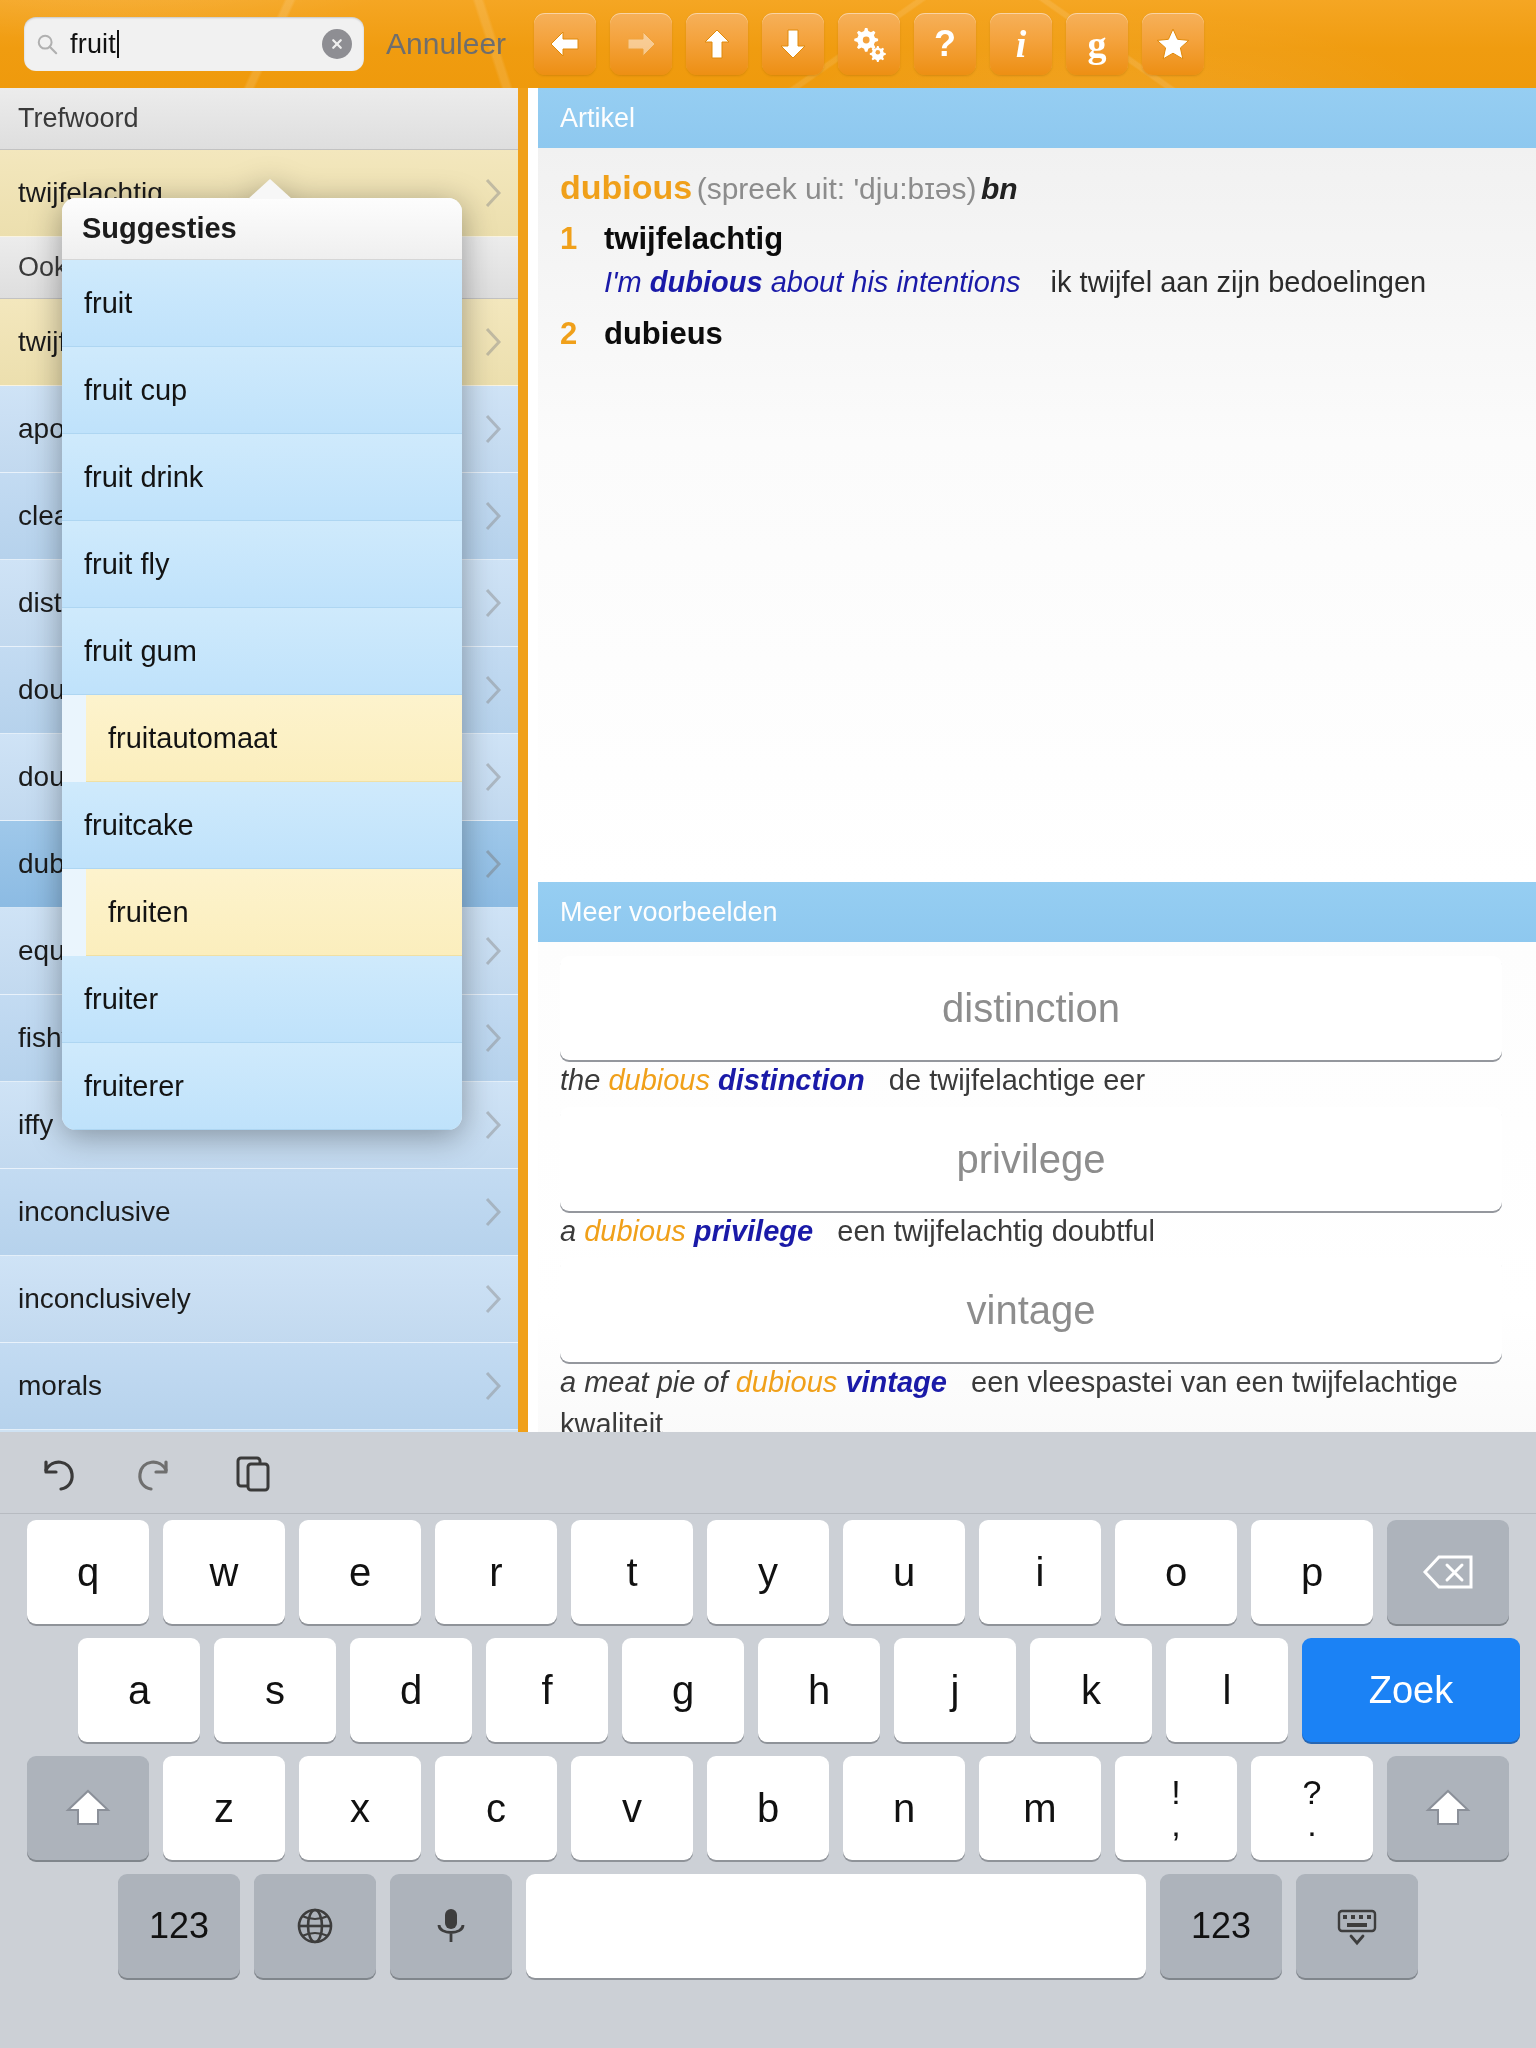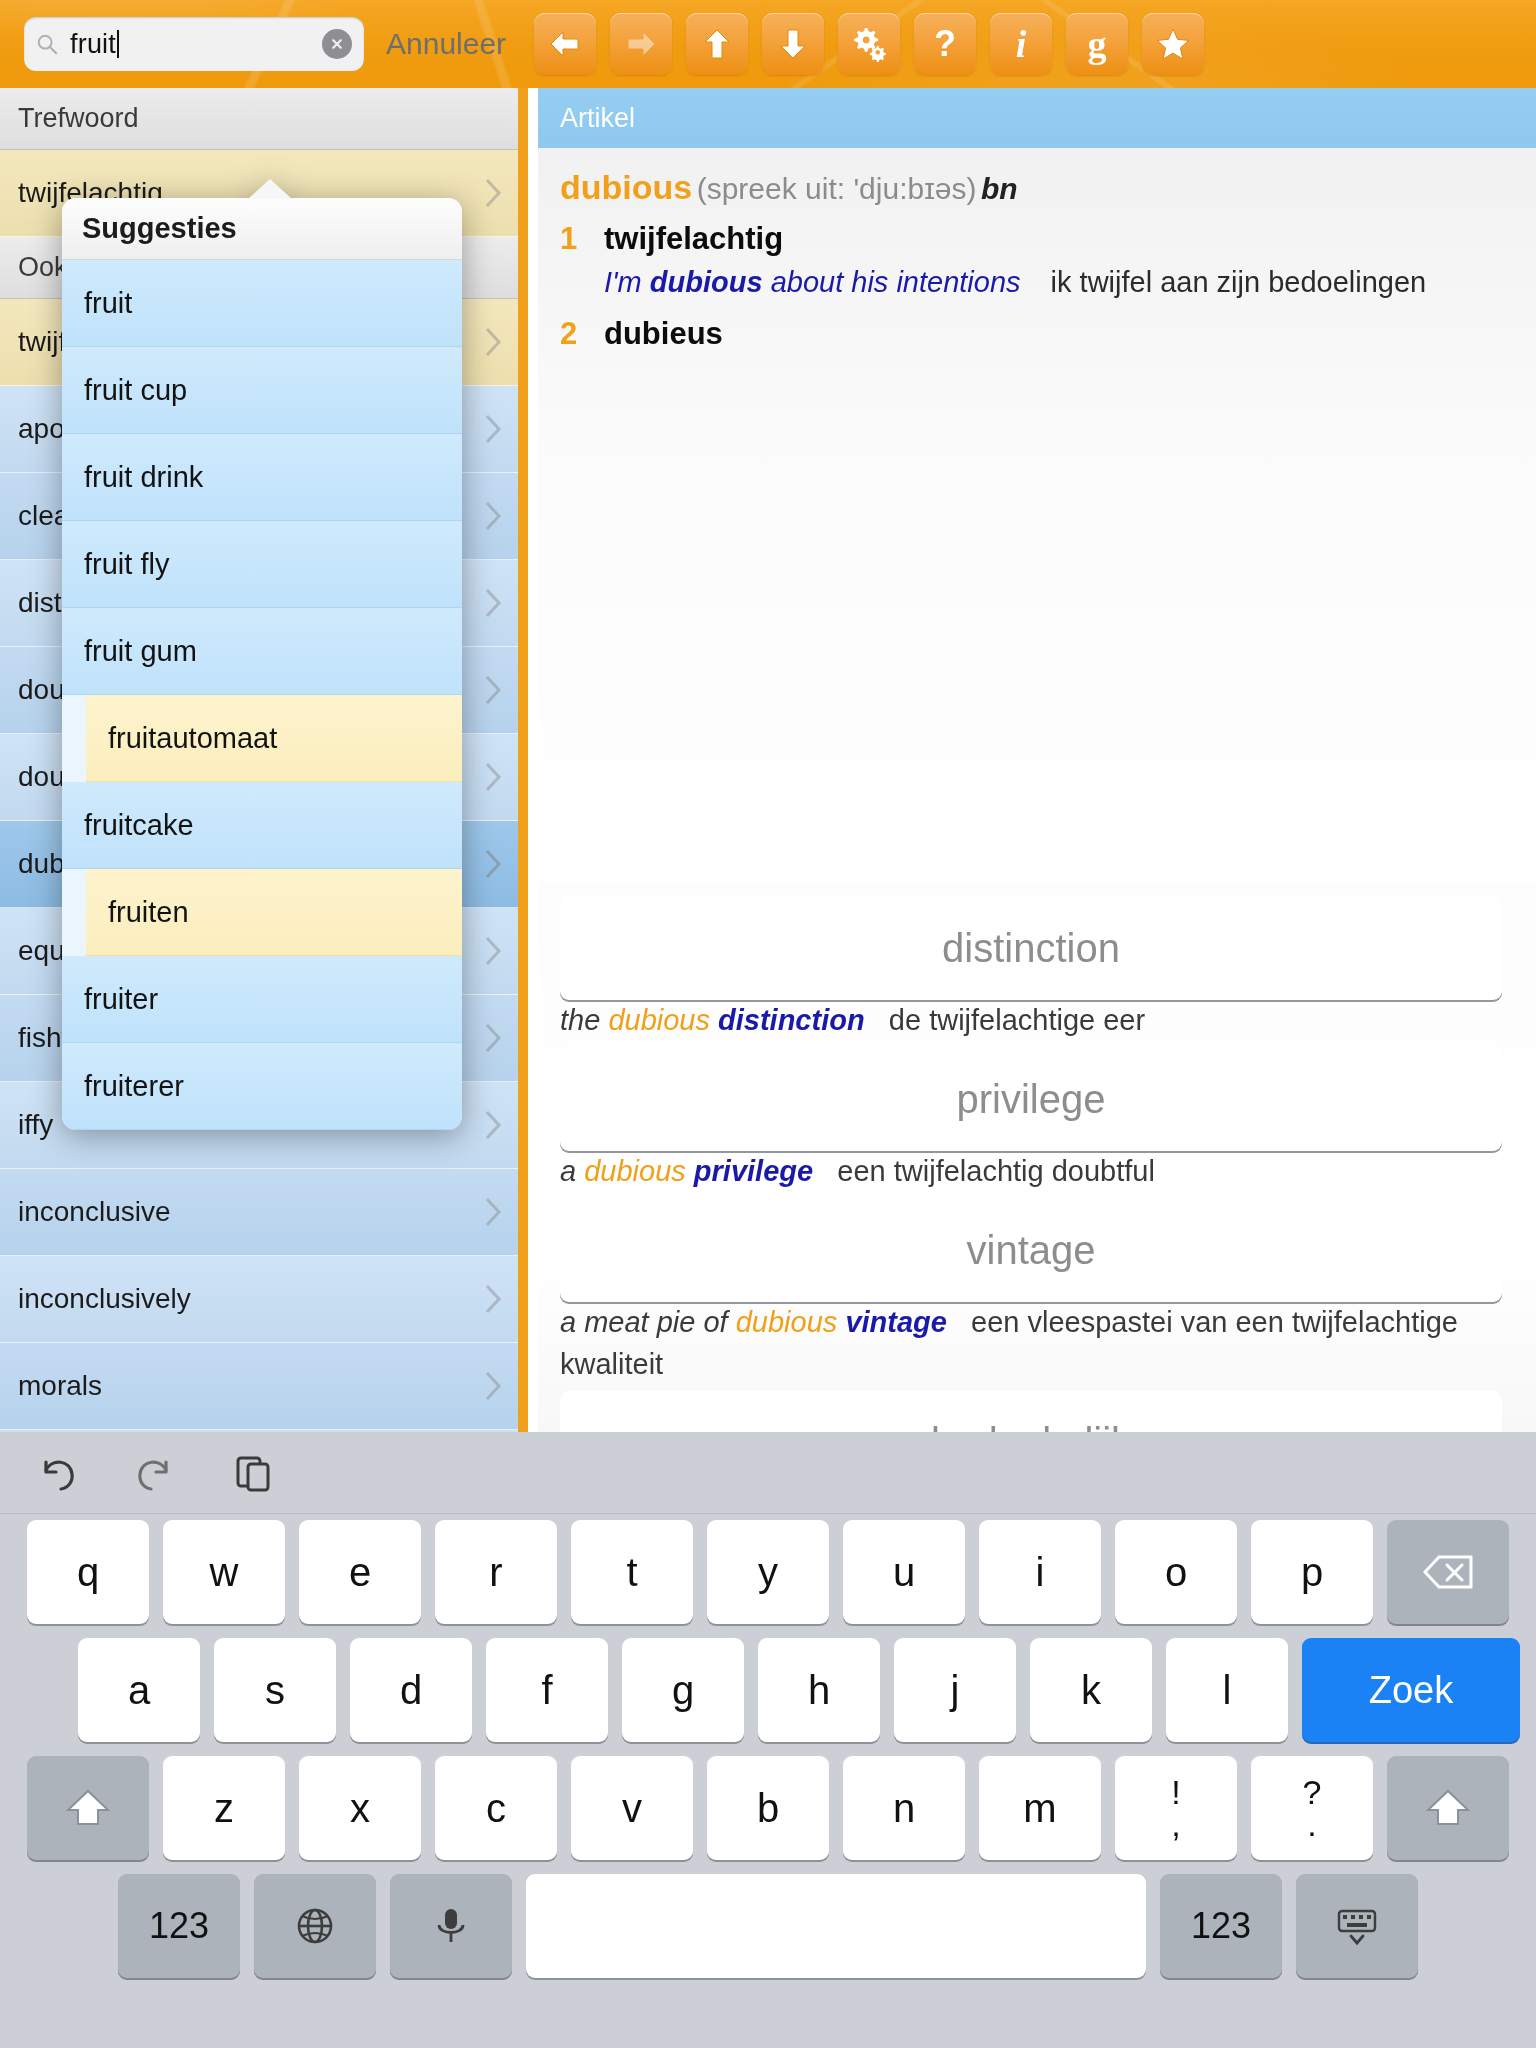--- a/index.html
+++ b/index.html
@@ -406,20 +406,21 @@
         </div>
 
         <div class="sense">
           <div class="num">2</div>
           <div class="body">
             <div class="tr">dubieus</div>
           </div>
         </div>
       </div>
 
+      <div class="sec-header">Meer voorbeelden</div>
 
       <div class="examples">
         <div class="exline">
           <span class="key">distinction</span><span class="grayi">the </span><span class="orange">dubious</span><span class="grayi"> </span><span class="nl-b">distinction</span>&nbsp;&nbsp;&nbsp;<span class="gray">de twijfelachtige eer</span>
         </div>
         <div class="exline">
           <span class="key">privilege</span><span class="grayi">a </span><span class="orange">dubious</span><span class="grayi"> </span><span class="nl-b">privilege</span>&nbsp;&nbsp;&nbsp;<span class="gray">een twijfelachtig doubtful</span>
         </div>
         <div class="exline">
           <span class="key">vintage</span><span class="grayi">a meat pie of </span><span class="orange">dubious</span><span class="grayi"> </span><span class="nl-b">vintage</span>&nbsp;&nbsp;&nbsp;<span class="gray">een vleespastei van een twijfelachtige kwaliteit</span>

